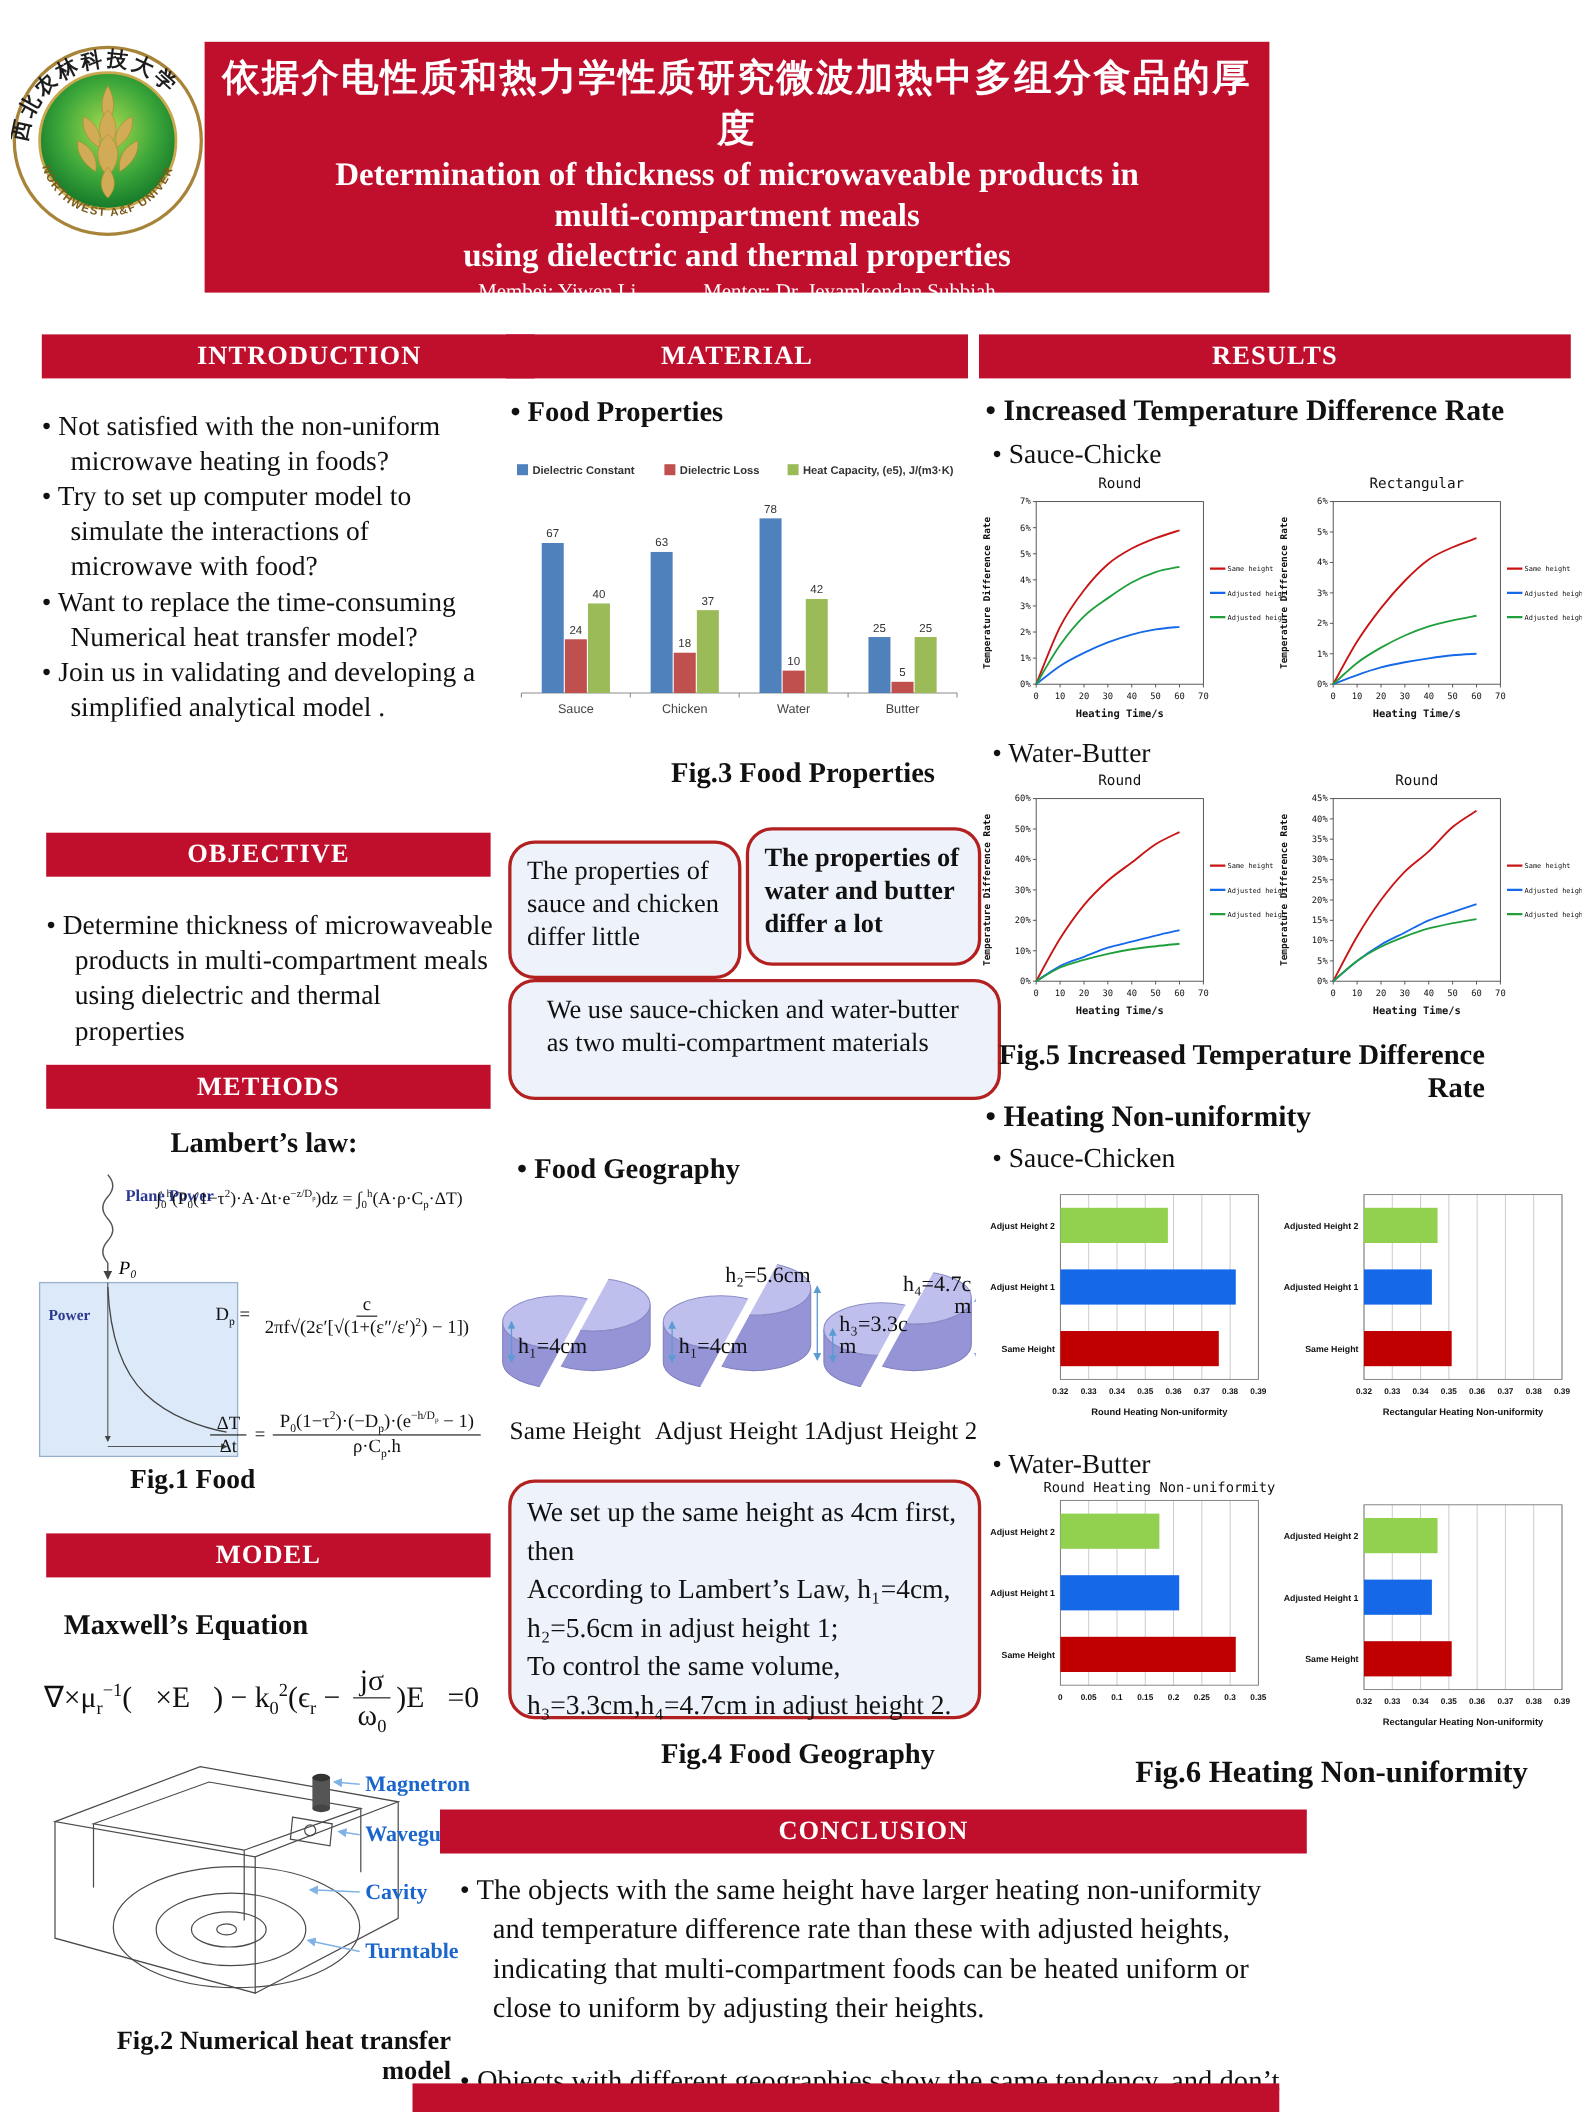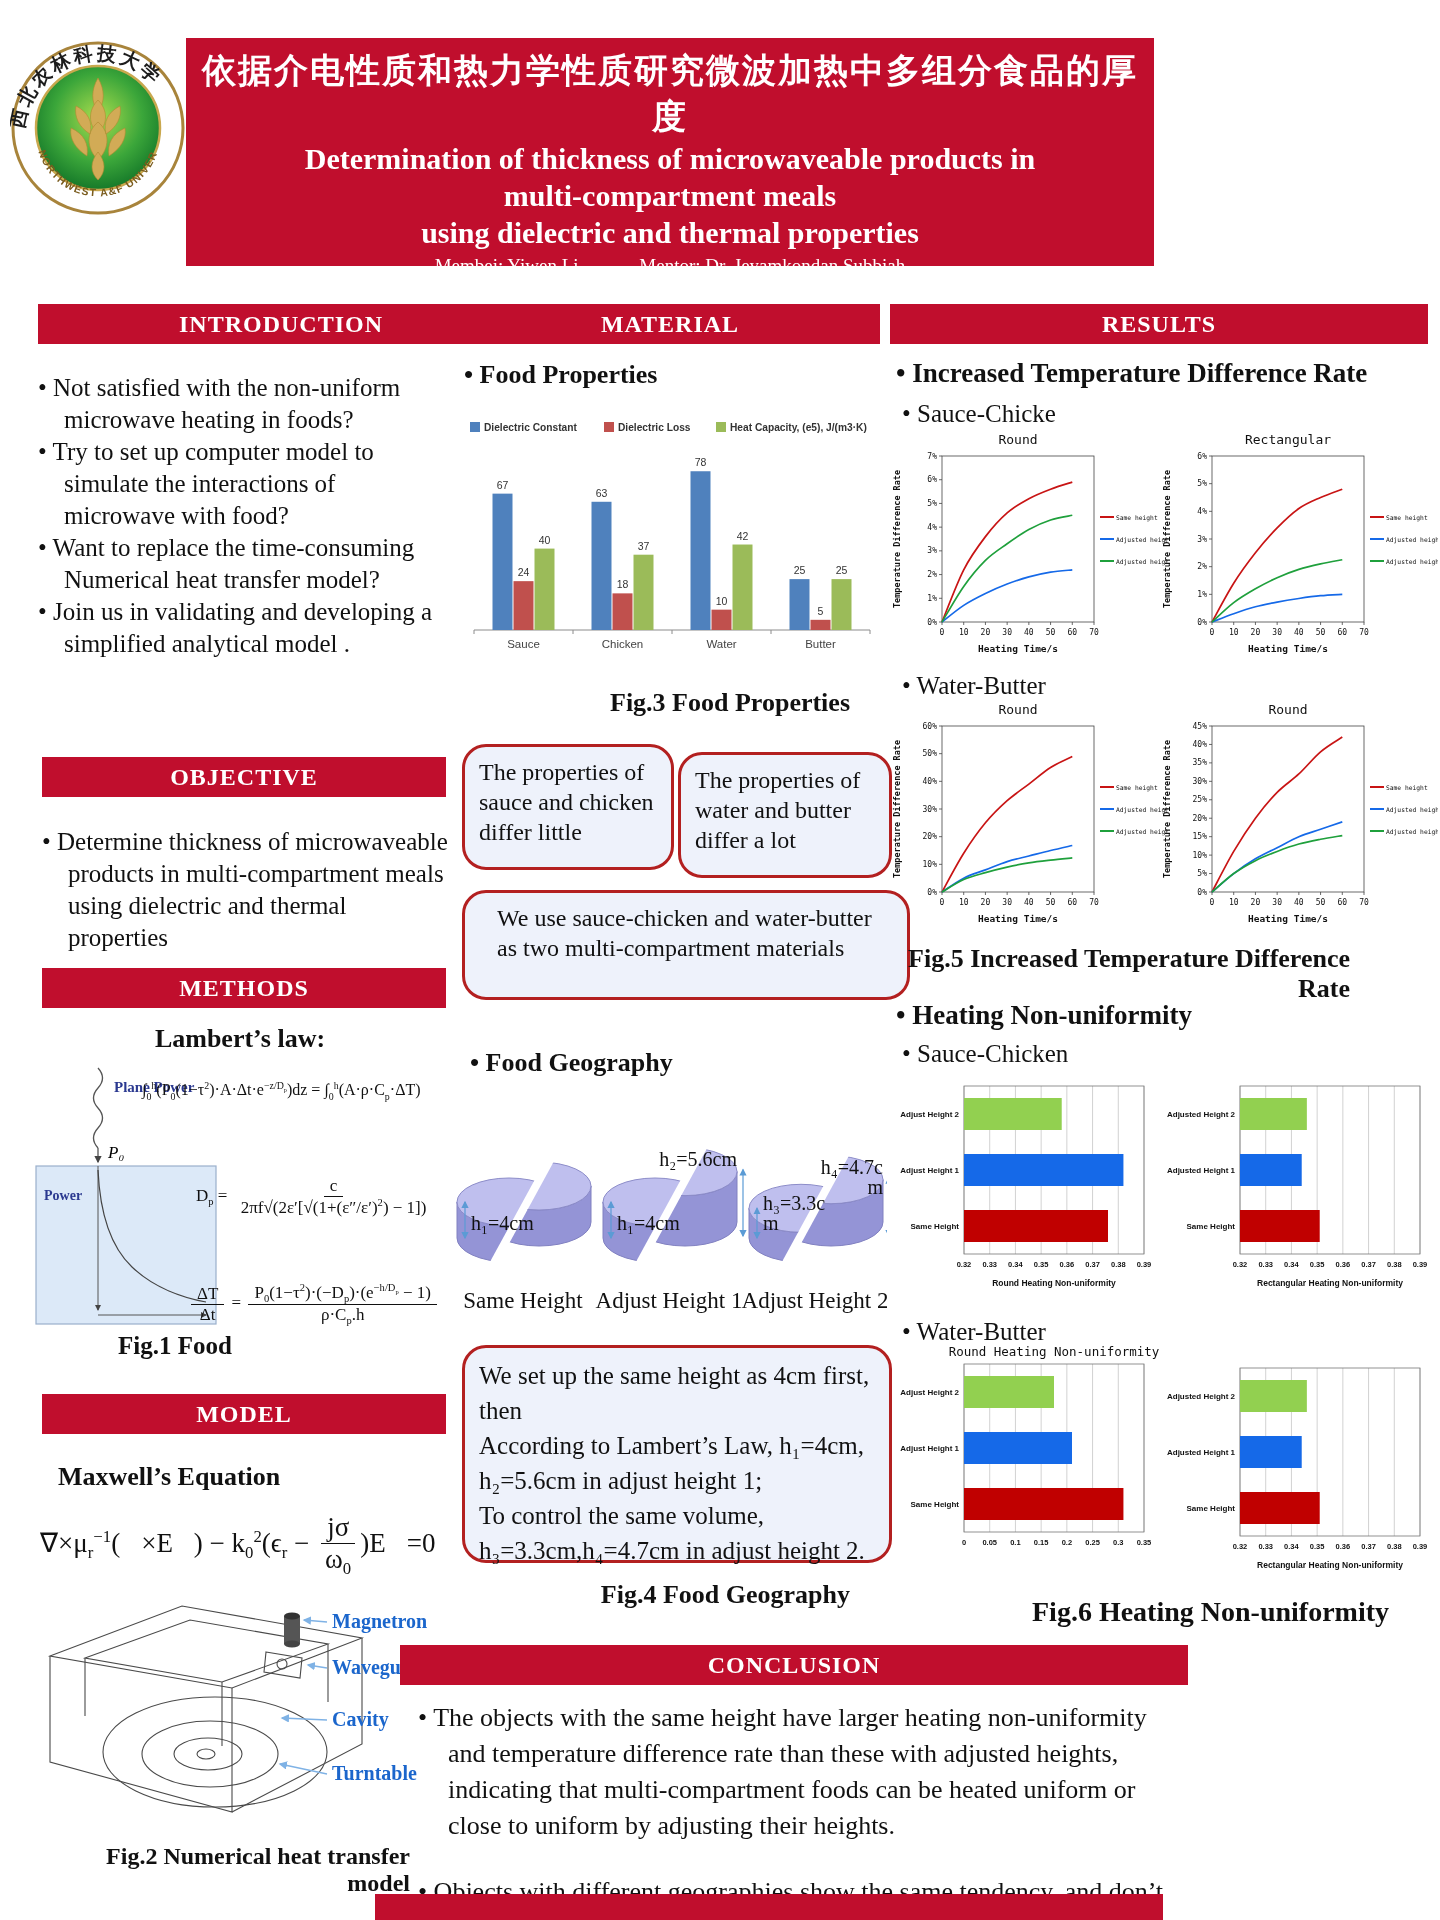--- a/index.html
+++ b/index.html
@@ -241,22 +241,22 @@
         <rect x="352.5" y="207.8235294117647" width="20" height="10.176470588235293" fill="#C0504D"></rect>
         <text x="362.5" y="202.8235294117647" text-anchor="middle" font-family="Liberation Sans, sans-serif" font-size="10.5" fill="#333">5</text>
         <rect x="373.5" y="167.11764705882354" width="20" height="50.882352941176464" fill="#9BBB59"></rect>
         <text x="383.5" y="162.11764705882354" text-anchor="middle" font-family="Liberation Sans, sans-serif" font-size="10.5" fill="#333">25</text>
         <text x="362.5" y="236" text-anchor="middle" font-family="Liberation Sans, sans-serif" font-size="11.5" fill="#444">Butter</text>
       </svg>
     </div>
 
   <div class="abs caption" style="left:500px;top:688px;width:350px;">Fig.3 Food Properties</div>
 
-  <div class="abs note" style="left:462px;top:744px;width:178px;height:100px;">The properties of sauce and chicken differ little</div>
-  <div class="abs note" style="left:678px;top:752px;width:180px;height:100px;">The properties of water and butter differ a lot</div>
+  <div class="abs note" style="left:462px;top:764px;width:178px;height:100px;">The properties of sauce and chicken differ little</div>
+  <div class="abs note" style="left:678px;top:752px;width:180px;height:100px;font-weight:bold;">The properties of water and butter differ a lot</div>
   <div class="abs note" style="left:462px;top:890px;width:396px;height:84px;padding-left:32px;">We use sauce-chicken and water-butter as two multi-compartment materials</div>
 
   <div class="abs bullet-heading" style="left:470px;top:1048px;font-size:26px;">Food Geography</div>
 
   <svg class="abs" id="geo-svg" style="left:453px;top:1090px;" width="434" height="230" viewBox="0 0 434 230">
       <defs>
         <marker id="gaL" markerWidth="6" markerHeight="6" refX="1" refY="3" orient="auto">
           <path d="M6,0 L0,3 L6,6 Z" fill="#5b9bd5"></path>
         </marker>
         <marker id="gaR" markerWidth="6" markerHeight="6" refX="5" refY="3" orient="auto">

